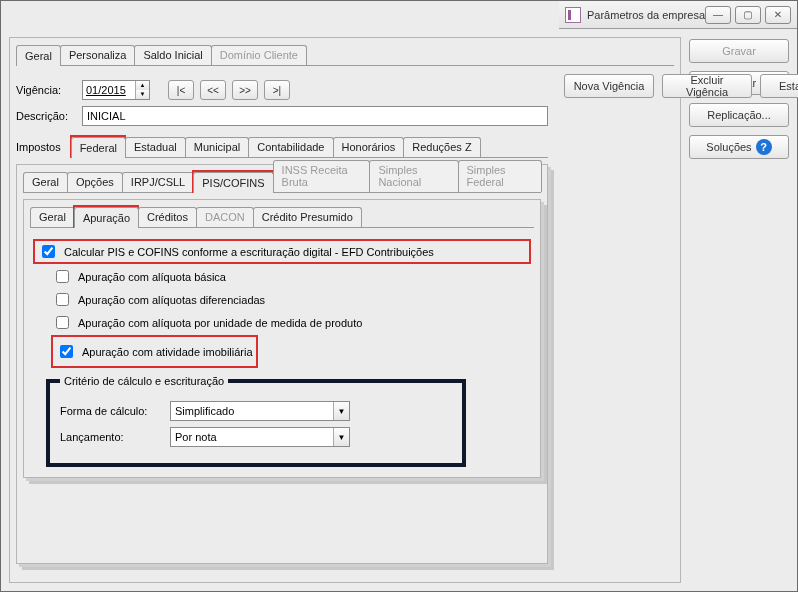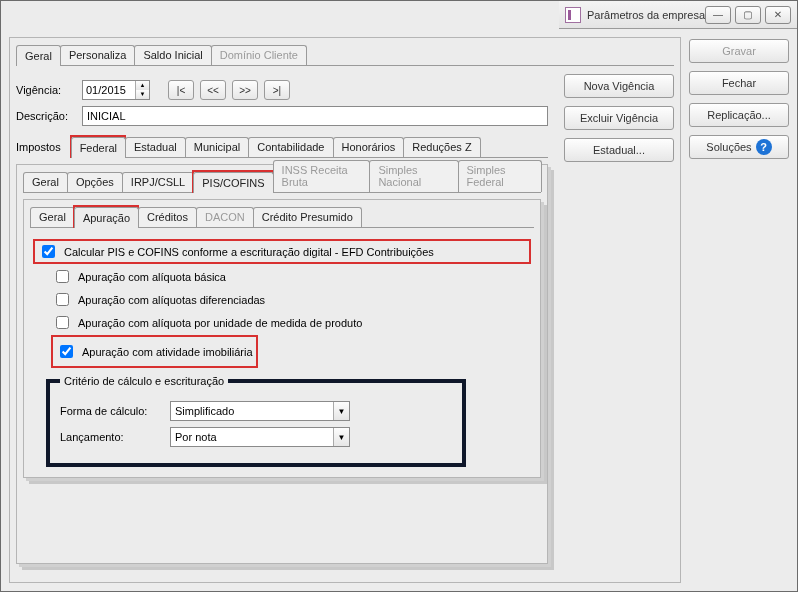--- a/index.html
+++ b/index.html
@@ -72,33 +72,33 @@
     color:#222;
   }
   .tab.active { background:#ececec; position:relative; top:1px; padding-top:4px;}
   .tab.disabled { color:#9a9a9a; }
   .hl-red { outline:2px solid #d83030; outline-offset:-1px; }
   .row { display:flex; align-items:center; gap:6px; margin:6px 0; }
   .lbl { width:60px; }
   .spin {
     display:flex; align-items:center; border:1px solid #8a8a8a; height:20px; background:#fff;
   }
-  .spin input { border:none; width:52px; height:18px; font-size:11px; padding:0 3px; outline:none;}
+  .spin input { border:none; width:52px; height:18px; font-size:11px; padding:0 3px; outline:none;text-decoration:underline;}
   .spin .arrows { width:14px; display:flex; flex-direction:column; }
   .spin .arrows div { flex:1; font-size:6px; text-align:center; line-height:9px; border-left:1px solid #aaa; cursor:pointer; background:linear-gradient(#fdfdfd,#e6e6e6);}
   .navbtn {
     width:26px; height:20px; border:1px solid #9a9a9a; border-radius:3px;
     background:linear-gradient(#fdfdfd,#e7e7e7); font-size:10px; color:#333;
     display:flex; align-items:center; justify-content:center; cursor:pointer;
   }
   .textinput {
     height:20px; border:1px solid #8a8a8a; background:#fff; padding:0 4px; font-size:11px;
   }
   .desc-input { flex:1; }
-  .right-col-buttons { margin-left:auto; display:flex; flex-direction:column; gap:8px; width:110px; }
+  .right-col-buttons { margin-left:auto; display:flex; flex-direction:row; gap:8px; width:110px; }
   .upper-area { display:flex; gap:16px; }
   .upper-left { flex:1; }
 
   .sub-panel {
     border:1px solid #b5b5b5; margin-top:6px; padding:6px 6px 6px 6px;
     min-height:400px; position:relative;
     box-shadow: 3px 3px 0 #d0d0d0, 6px 6px 0 #c8c8c8;
   }
   .sub-panel2 {
     border:1px solid #b5b5b5; margin-top:6px; padding:6px 6px 6px 6px;

